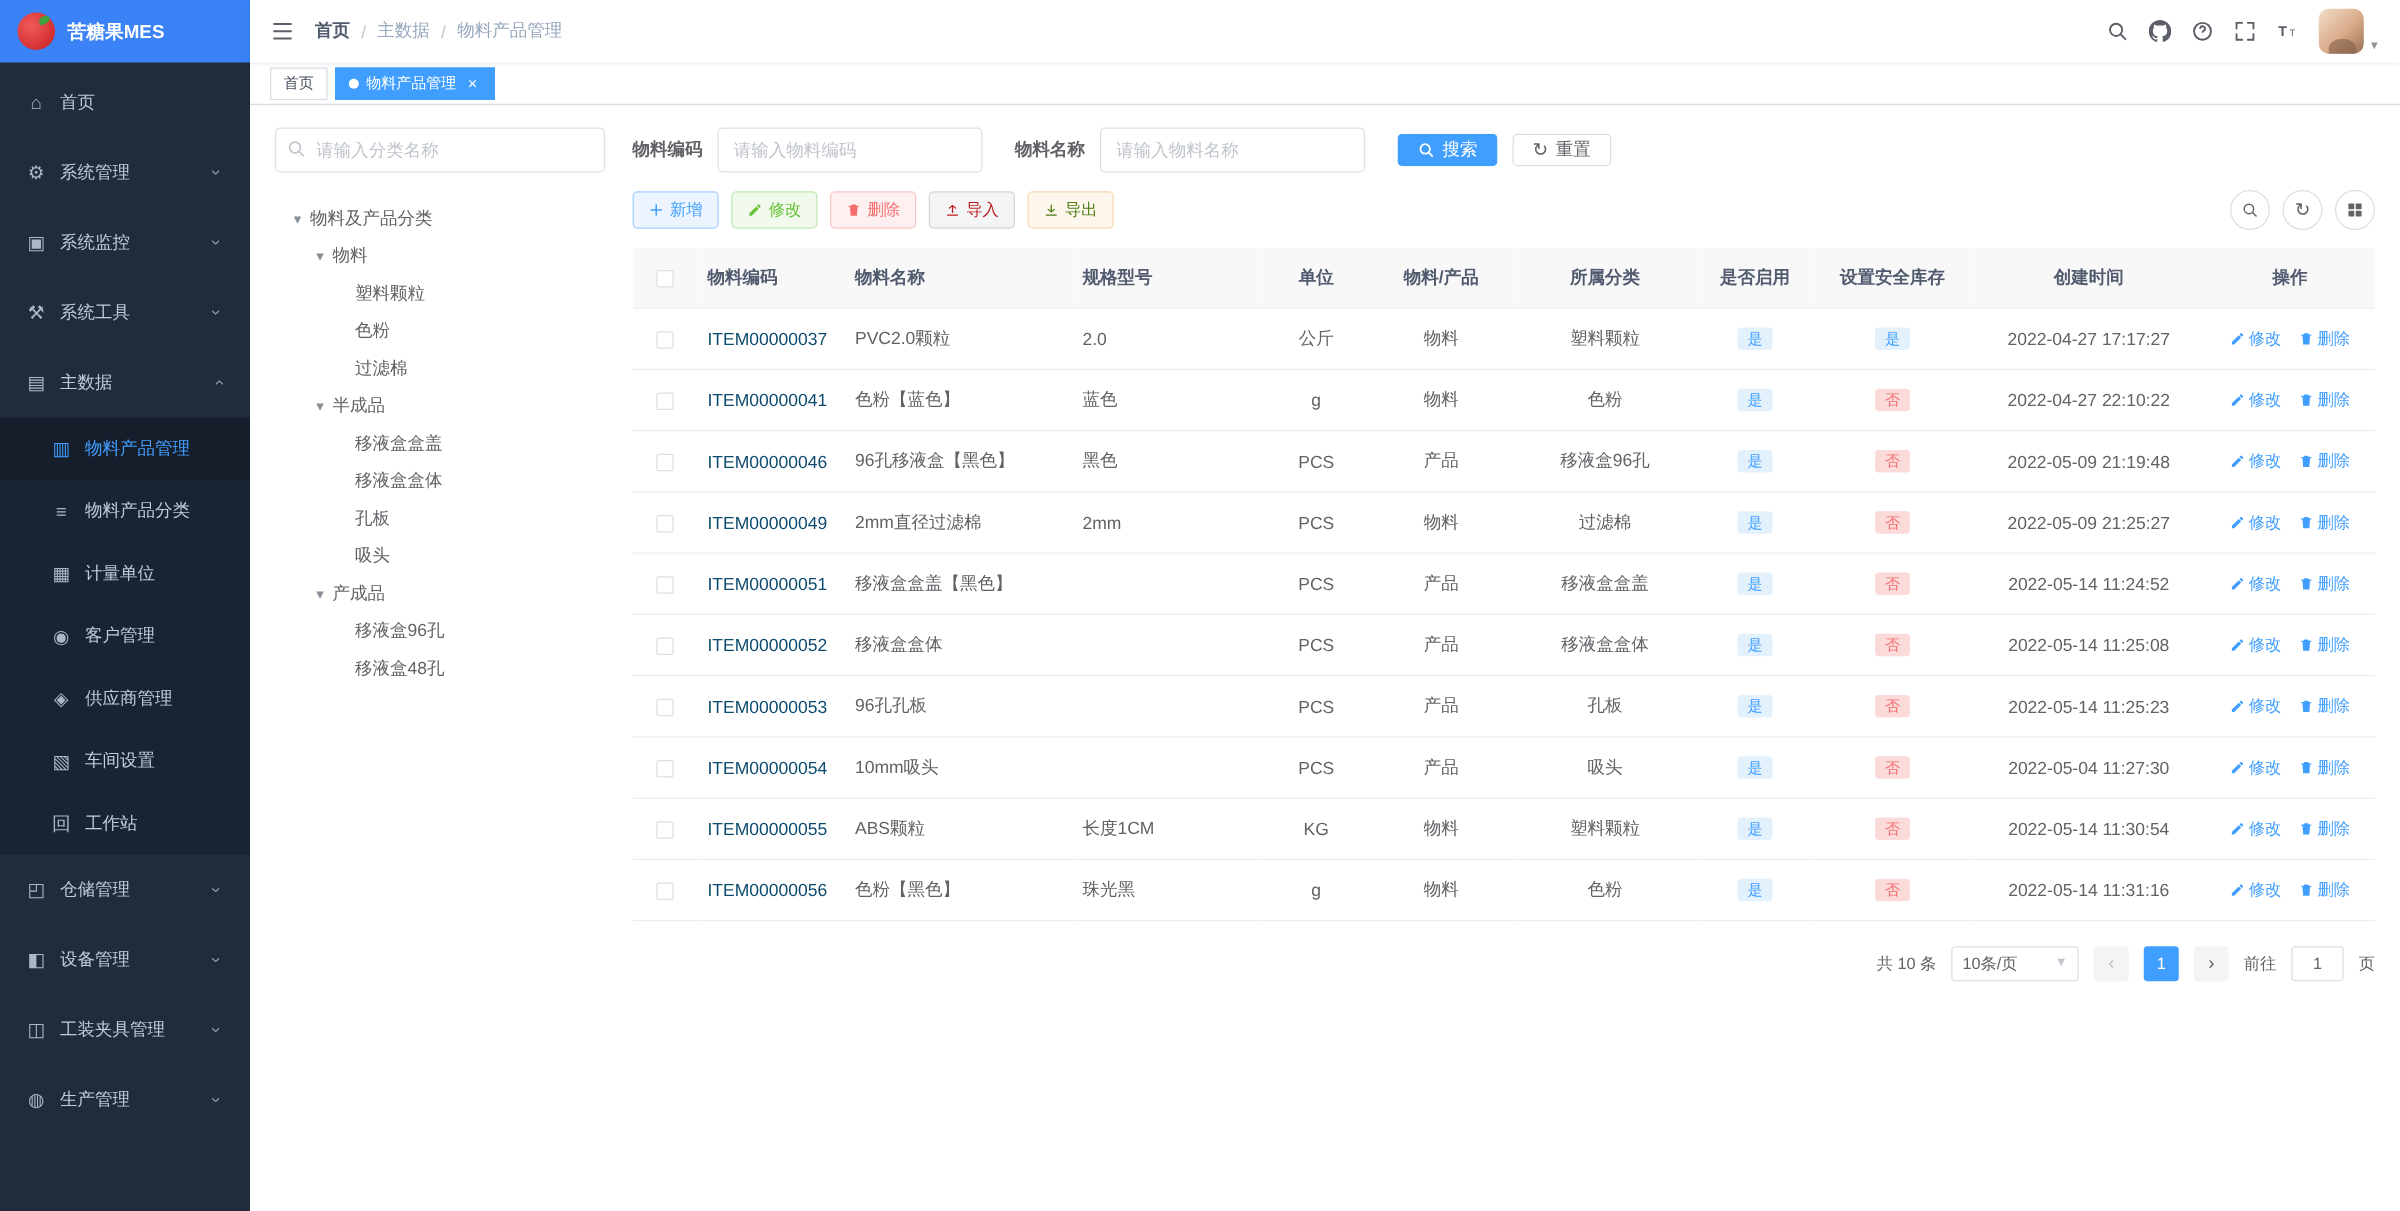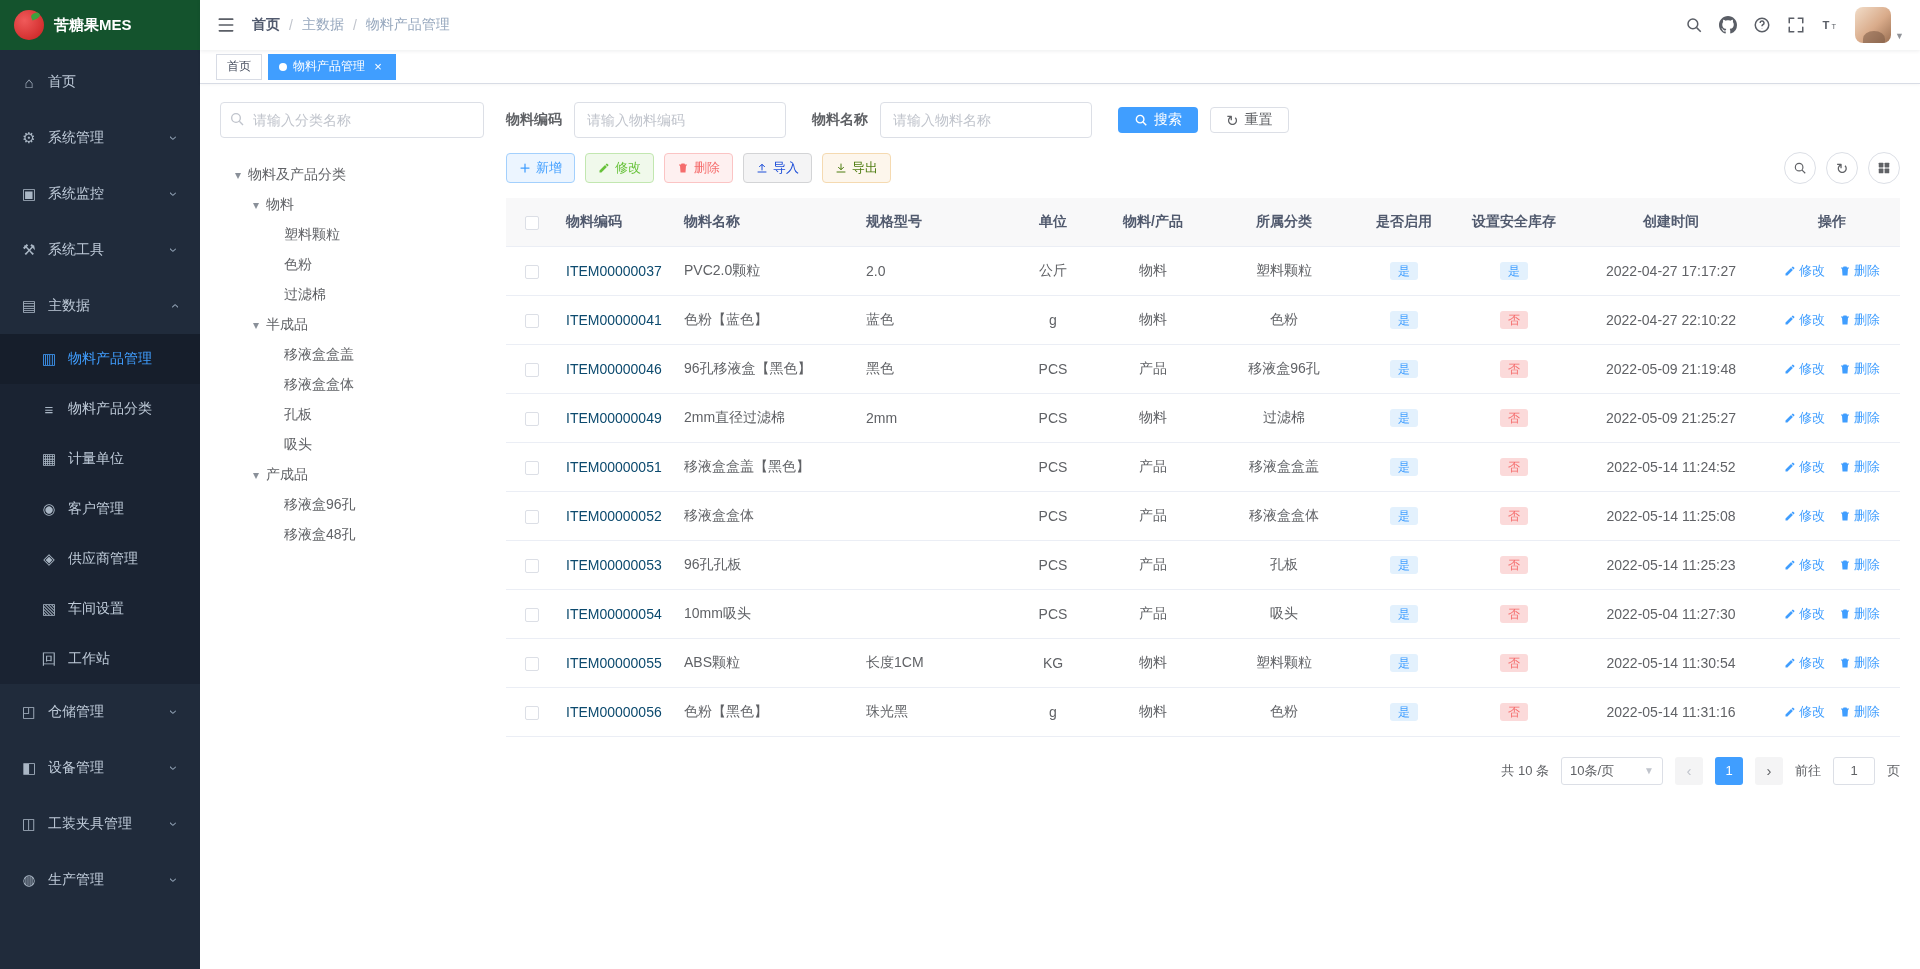--- a/index.html
+++ b/index.html
@@ -5,21 +5,21 @@
   * { box-sizing: border-box; margin: 0; padding: 0; }
   html, body { width: 1920px; height: 969px; overflow: hidden; }
   body { font-family: "Liberation Sans", "DejaVu Sans", sans-serif; font-size: 14px; color: #606266; background: #fff; }
   button { font-family: inherit; cursor: pointer; }
   input { font-family: inherit; outline: none; }
 
   .app { display: flex; width: 1920px; height: 969px; }
 
   
   .sidebar { width: 200px; flex-shrink: 0; background: #202b3b; color: #bfcbd9; display: flex; flex-direction: column; }
-  .logo-area { height: 50px; display: flex; align-items: center; padding-left: 14px; gap: 10px; background: #14532d; }
+  .logo-area { height: 50px; display: flex; align-items: center; padding-left: 14px; gap: 10px; background: #3b82f6; }
   .logo-mark { width: 30px; height: 30px; border-radius: 50%; background: radial-gradient(circle at 35% 35%, #f05a5a, #c81e1e); position: relative; flex-shrink: 0; }
   .logo-mark::after { content: ""; position: absolute; right: 4px; top: 3px; width: 9px; height: 6px; border-radius: 50% 50% 50% 0; background: #3da23d; transform: rotate(-25deg); }
   .logo-title { color: #fff; font-size: 15px; font-weight: bold; white-space: nowrap; }
   .menu { flex: 1; overflow: hidden; padding-top: 4px; }
   .menu-item { height: 56px; display: flex; align-items: center; padding: 0 20px; gap: 10px; font-size: 14px; cursor: pointer; white-space: nowrap; }
   .menu-icon { width: 18px; text-align: center; color: #aab7c5; font-size: 15px; flex-shrink: 0; }
   .menu-label { flex: 1; overflow: hidden; text-overflow: ellipsis; }
   .chev { margin-left: auto; color: #8fa0b3; font-size: 14px; transform: rotate(90deg); display: inline-block; width: 12px; text-align: center; }
   .chev.up { transform: rotate(-90deg); }
   .submenu { background: #1a2332; }
@@ -73,21 +73,21 @@
   .btn-plain { background: #fff; color: #606266; border-color: #dcdfe6; margin-left: 12px; }
   .btn svg { width: 14px; height: 14px; }
   .reset-glyph { font-size: 15px; line-height: 1; }
 
   .toolbar { display: flex; align-items: center; margin-bottom: 14px; }
   .tb-btn { height: 30px; padding: 0 12px; border-radius: 4px; font-size: 13px; display: inline-flex; align-items: center; gap: 5px; border: 1px solid; margin-right: 10px; background: #fff; }
   .tb-btn svg { width: 12px; height: 12px; }
   .tb-primary { color: #409eff; background: #ecf5ff; border-color: #a3d0fd; }
   .tb-success { color: #67c23a; background: #f0f9eb; border-color: #c2e7b0; }
   .tb-danger  { color: #f56c6c; background: #fef0f0; border-color: #fbc4c4; }
-  .tb-info    { color: #1d4ed8; background: #f4f4f5; border-color: #d3d4d6; justify-content: flex-end; }
+  .tb-info    { color: #b91c1c; background: #f4f4f5; border-color: #d3d4d6; justify-content: flex-end; }
   .tb-warning { color: #4d7c0f; background: #fdf6ec; border-color: #f5dab1; }
   .toolbar-right { margin-left: auto; display: flex; gap: 10px; }
   .circle-btn { width: 32px; height: 32px; border-radius: 50%; border: 1px solid #dcdfe6; background: #fff; display: inline-flex; align-items: center; justify-content: center; color: #606266; }
   .circle-btn svg { width: 14px; height: 14px; }
   .circle-btn .glyph { font-size: 15px; line-height: 1; }
 
   table.data-table { width: 100%; border-collapse: collapse; table-layout: fixed; }
   .data-table th { height: 48px; background: #f8f8f9; color: #515a6e; font-size: 14px; font-weight: bold; border-bottom: 1px solid #ebeef5; padding: 0 8px; white-space: nowrap; overflow: hidden; text-overflow: ellipsis; }
   .data-table td { height: 49px; font-size: 14px; color: #606266; border-bottom: 1px solid #ebeef5; padding: 0 8px; white-space: nowrap; overflow: hidden; text-overflow: ellipsis; }
   .al-left { text-align: left; } .al-center { text-align: center; }

